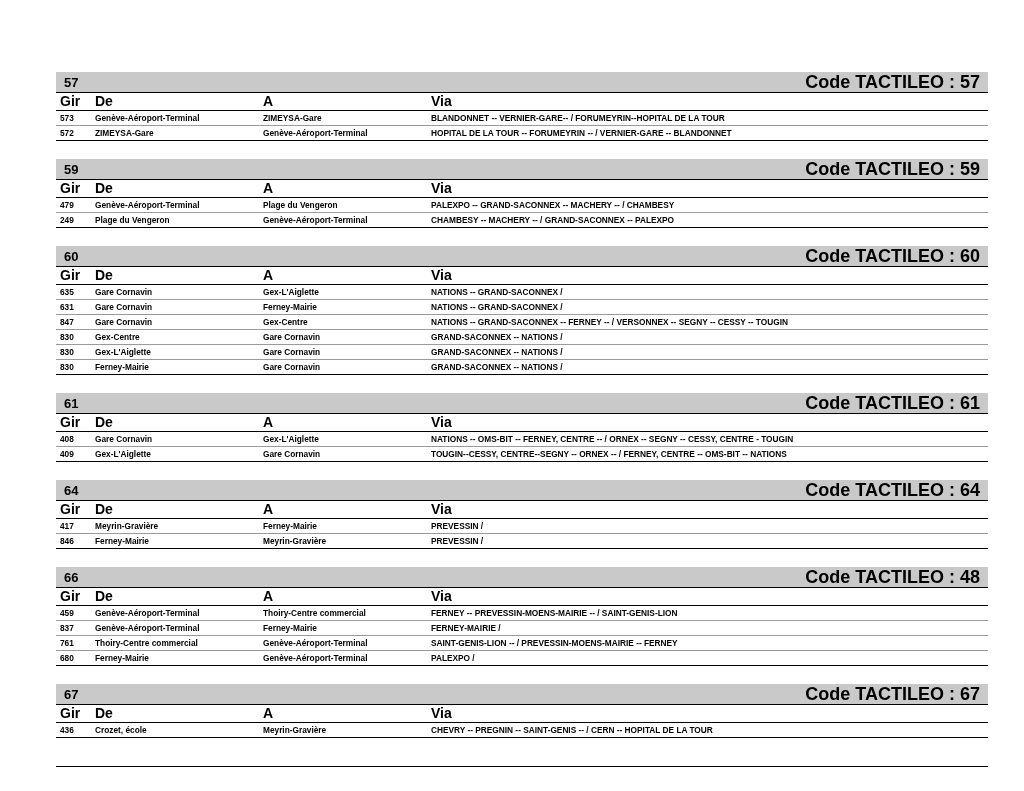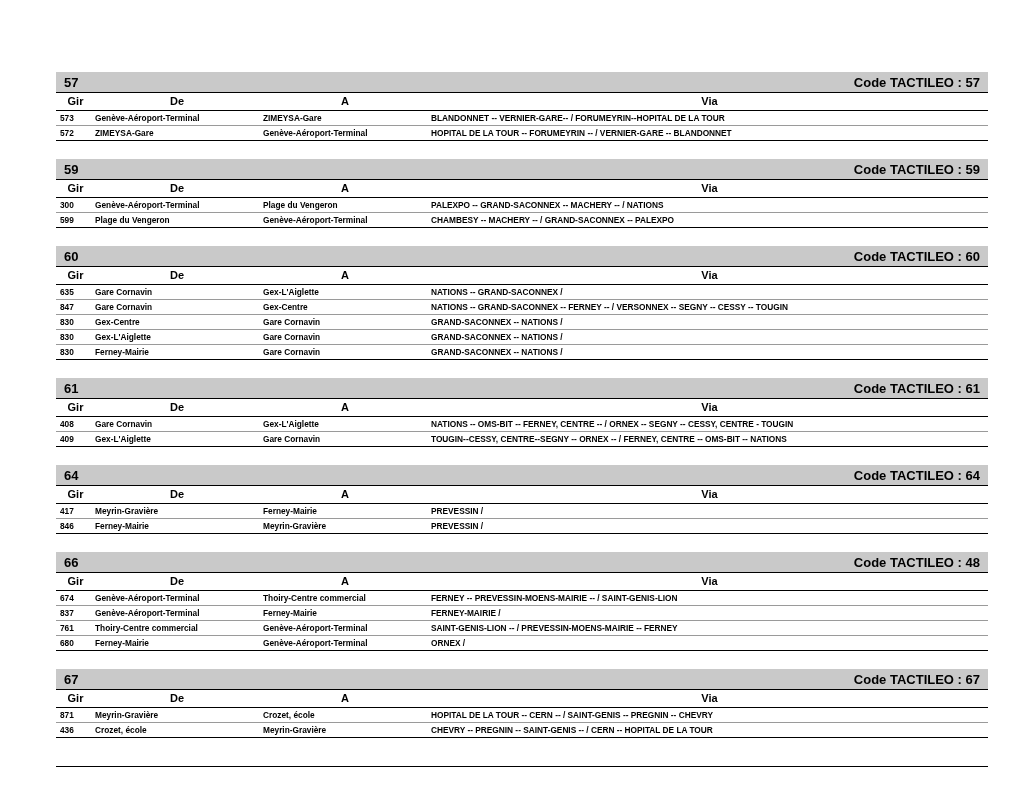--- a/index.html
+++ b/index.html
@@ -38,37 +38,37 @@
     padding: 0 8px;
     box-sizing: border-box;
     border-bottom: 1px solid #000;
   }
   .route-number {
     font-size: 13px;
     font-weight: bold;
     letter-spacing: 0px;
   }
   .route-code {
-    font-size: 13px;
+    font-size: 18px;
     font-weight: bold;
   }
   table.routes {
     width: 100%;
     border-collapse: collapse;
     table-layout: fixed;
     font-size: 8.3px;
   }
   table.routes col.c-gir { width: 35px; }
   table.routes col.c-de { width: 168px; }
   table.routes col.c-a { width: 168px; }
   table.routes col.c-via { width: auto; }
 
   table.routes th {
-    text-align: center;
-    font-size: 11px;
+    text-align: left;
+    font-size: 14px;
     font-weight: bold;
     padding: 3px 0 4px 4px;
     border-bottom: 1.3px solid #000;
     vertical-align: bottom;
     line-height: 10px;
   }
   table.routes td {
     text-align: left;
     font-size: 8.3px;
     font-weight: bold;
@@ -143,27 +143,27 @@
           <thead>
             <tr>
               <th>Gir</th>
               <th>De</th>
               <th>A</th>
               <th>Via</th>
             </tr>
           </thead>
           <tbody>
             <tr>
-              <td>300</td>
+              <td>479</td>
               <td>Genève-Aéroport-Terminal</td>
               <td>Plage du Vengeron</td>
-              <td>PALEXPO -- GRAND-SACONNEX -- MACHERY -- / NATIONS</td>
-            </tr>
-            <tr>
-              <td>599</td>
+              <td>PALEXPO -- GRAND-SACONNEX -- MACHERY -- / CHAMBESY</td>
+            </tr>
+            <tr>
+              <td>249</td>
               <td>Plage du Vengeron</td>
               <td>Genève-Aéroport-Terminal</td>
               <td>CHAMBESY -- MACHERY -- / GRAND-SACONNEX -- PALEXPO</td>
             </tr>
           </tbody>
         </table>
       </div>
       <div class="route-block">
         <div class="route-header">
           <div class="route-number">60</div>
@@ -185,20 +185,26 @@
             </tr>
           </thead>
           <tbody>
             <tr>
               <td>635</td>
               <td>Gare Cornavin</td>
               <td>Gex-L'Aiglette</td>
               <td>NATIONS -- GRAND-SACONNEX /</td>
             </tr>
             <tr>
+              <td>631</td>
+              <td>Gare Cornavin</td>
+              <td>Ferney-Mairie</td>
+              <td>NATIONS -- GRAND-SACONNEX /</td>
+            </tr>
+            <tr>
               <td>847</td>
               <td>Gare Cornavin</td>
               <td>Gex-Centre</td>
               <td>NATIONS -- GRAND-SACONNEX -- FERNEY -- / VERSONNEX --  SEGNY -- CESSY -- TOUGIN</td>
             </tr>
             <tr>
               <td>830</td>
               <td>Gex-Centre</td>
               <td>Gare Cornavin</td>
               <td>GRAND-SACONNEX -- NATIONS /</td>
@@ -305,42 +311,42 @@
           <thead>
             <tr>
               <th>Gir</th>
               <th>De</th>
               <th>A</th>
               <th>Via</th>
             </tr>
           </thead>
           <tbody>
             <tr>
-              <td>674</td>
+              <td>459</td>
               <td>Genève-Aéroport-Terminal</td>
               <td>Thoiry-Centre commercial</td>
               <td>FERNEY -- PREVESSIN-MOENS-MAIRIE -- / SAINT-GENIS-LION</td>
             </tr>
             <tr>
               <td>837</td>
               <td>Genève-Aéroport-Terminal</td>
               <td>Ferney-Mairie</td>
               <td>FERNEY-MAIRIE /</td>
             </tr>
             <tr>
               <td>761</td>
               <td>Thoiry-Centre commercial</td>
               <td>Genève-Aéroport-Terminal</td>
               <td>SAINT-GENIS-LION -- / PREVESSIN-MOENS-MAIRIE -- FERNEY</td>
             </tr>
             <tr>
               <td>680</td>
               <td>Ferney-Mairie</td>
               <td>Genève-Aéroport-Terminal</td>
-              <td>ORNEX /</td>
+              <td>PALEXPO /</td>
             </tr>
           </tbody>
         </table>
       </div>
       <div class="route-block">
         <div class="route-header">
           <div class="route-number">67</div>
           <div class="route-code">Code TACTILEO : 67</div>
         </div>
         <table class="routes">
@@ -352,26 +358,20 @@
           </colgroup>
           <thead>
             <tr>
               <th>Gir</th>
               <th>De</th>
               <th>A</th>
               <th>Via</th>
             </tr>
           </thead>
           <tbody>
-            <tr>
-              <td>871</td>
-              <td>Meyrin-Gravière</td>
-              <td>Crozet, école</td>
-              <td>HOPITAL DE LA TOUR -- CERN -- / SAINT-GENIS -- PREGNIN -- CHEVRY</td>
-            </tr>
             <tr>
               <td>436</td>
               <td>Crozet, école</td>
               <td>Meyrin-Gravière</td>
               <td>CHEVRY -- PREGNIN -- SAINT-GENIS -- / CERN -- HOPITAL DE LA TOUR</td>
             </tr>
           </tbody>
         </table>
       </div>
     </div>

